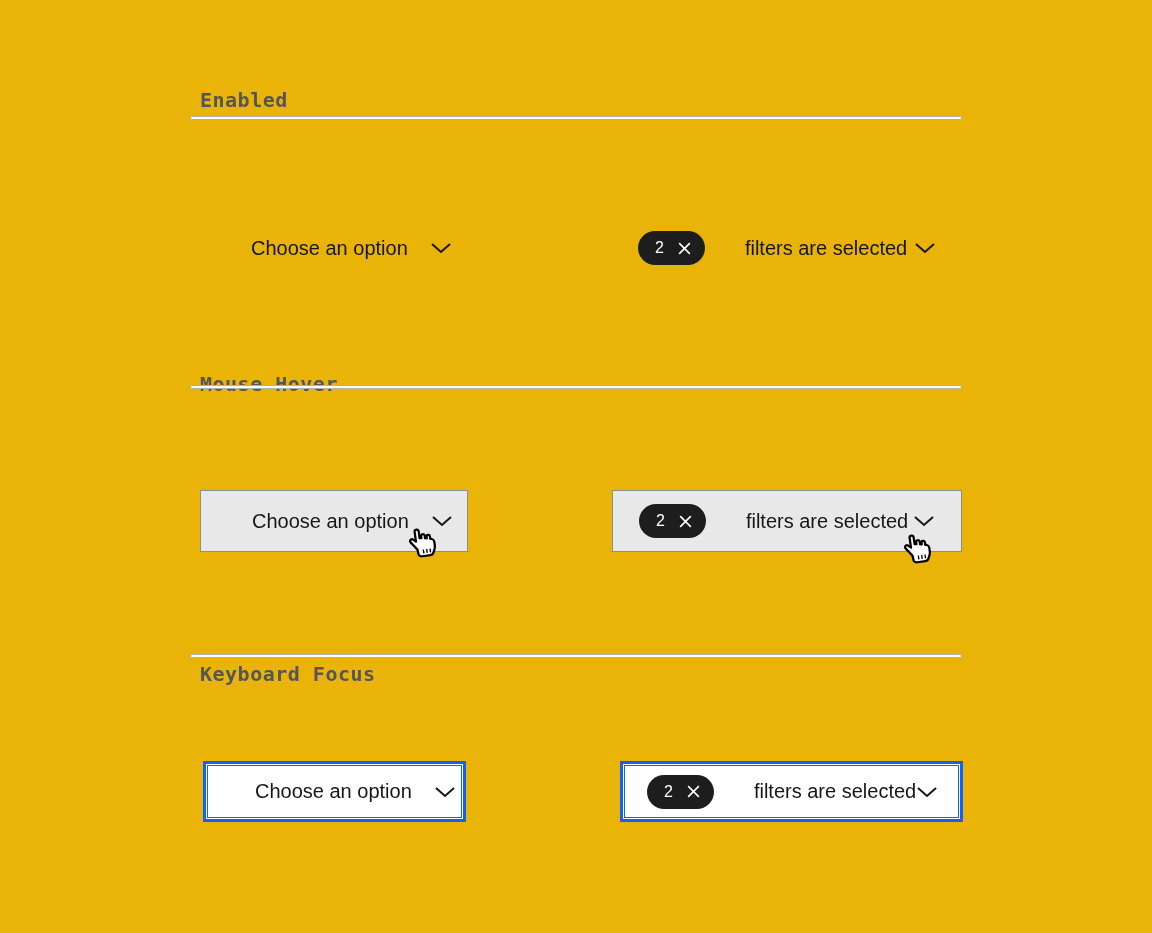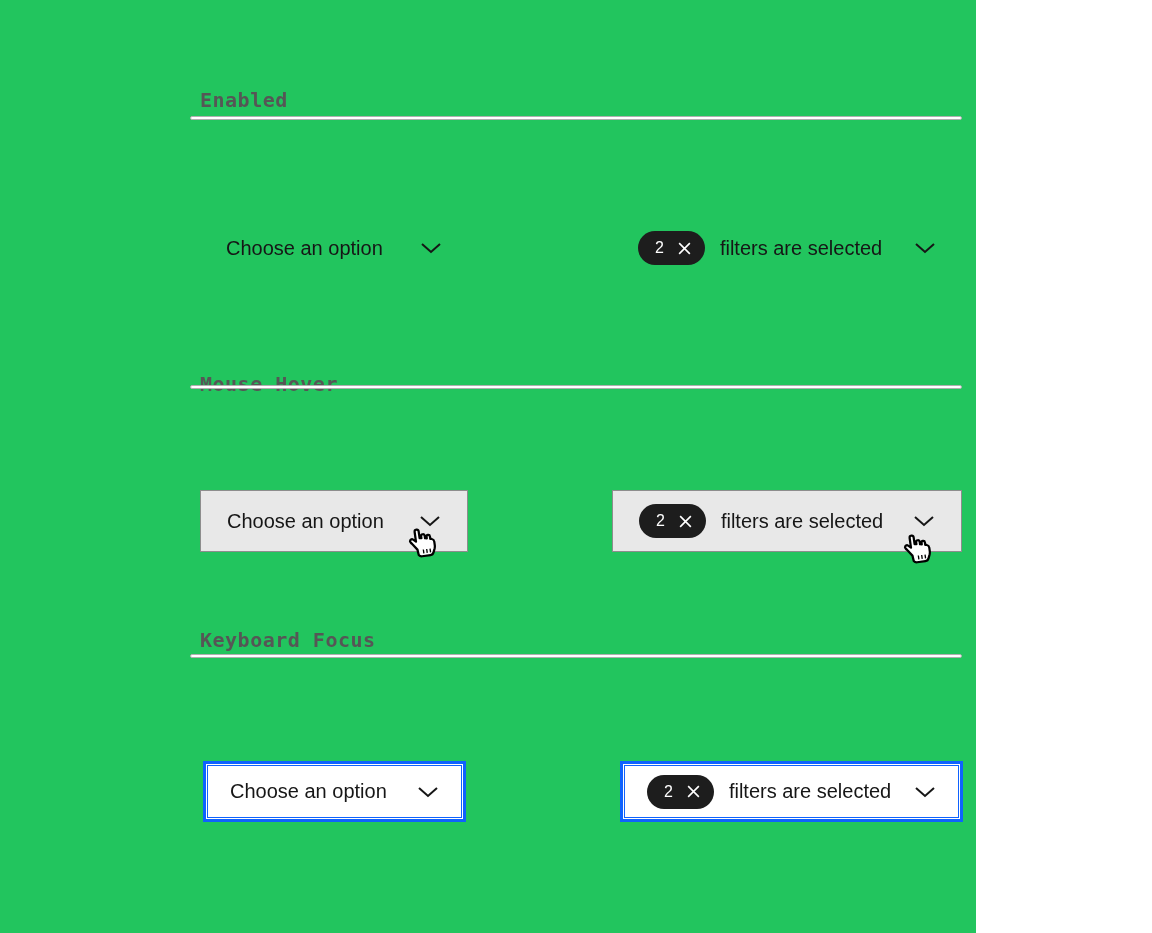--- a/index.html
+++ b/index.html
@@ -8,22 +8,22 @@
     --hover-bg:#e8e8e8;
     --hover-border:#8d8d8d;
     --focus-blue:#0f62fe;
     --tag-bg:#1d1d1d;
     --tag-fg:#ffffff;
     --divider:#b0b0b0;
   }
   html,body{margin:0;padding:0;background:#fff;}
   .canvas{
     position:relative;
-    width:976px;height:933px;
-    background:#22c55e;
+    width:1152px;height:933px;
+    background:#eab308;
     font-family:"Liberation Sans", sans-serif;
     overflow:hidden;
     text-align:right;
   }
   .sec-title{
     position:absolute;left:200px;margin:0;
     font-family:"DejaVu Sans Mono", monospace;
     font-size:20px;font-weight:700;line-height:24px;
     color:var(--heading);
     letter-spacing:0.5px;
@@ -33,21 +33,21 @@
     box-sizing:border-box;
     border:1px solid var(--divider);
     border-radius:3px;background:#fff;
   }
   .dd{
     position:absolute;display:flex;align-items:center;
     box-sizing:border-box;padding:0 26px;
     font-size:20px;color:var(--text);
     cursor:pointer;
   }
-  .dd .dd-label{white-space:nowrap;}
+  .dd .dd-label{white-space:nowrap;margin-left:25px;}
   .dd .chev{flex:none;margin-left:auto;display:block;}
   .dd.single{justify-content:space-between;}
   .dd.single .chev{margin-left:22px;}
   .dd.hover{background:var(--hover-bg);border:1px solid var(--hover-border);}
   .focus-outer{
     position:absolute;box-sizing:border-box;
     border:3px solid var(--focus-blue);
     padding:1px;background:#fff;
   }
   .focus-outer .dd{
@@ -119,21 +119,21 @@
   <svg class="cursor" style="left:404px;top:524px" width="36" height="40" viewBox="0 0 32 32">
     <path fill="#ffffff" stroke="#000000" stroke-width="2" stroke-linejoin="round" d="M11.3 20.4c-.9-1.2-2.4-3.3-3.4-4.8-.6-.8-1.1-1.6-1.6-2.1-.5-.6-.7-1.5-.2-2.2.6-.9 1.8-1 2.6-.3l2.3 2.1V4.5c0-1 .8-1.8 1.8-1.8s1.8.8 1.8 1.8v6.1l1.6.2V9.1c0-.9.7-1.6 1.6-1.6s1.6.7 1.6 1.6v2.2l1.5.3v-1.4c0-.8.7-1.5 1.5-1.5s1.5.7 1.5 1.5v2.3l1.3.3c1.1.4 1.9 1.4 1.9 2.6v3.5c0 .9-.2 1.7-.5 2.5l-1.5 3.4c-.5 1.2-1.7 2-3 2h-7.5c-1.1 0-2.2-.6-2.8-1.5z"></path>
     <path stroke="#000000" stroke-width="1.2" fill="none" d="M16.5 21 v3.5 M19.5 21 v3.5 M22.5 21 v3.5"></path>
   </svg>
 
   <svg class="cursor" style="left:899px;top:530px" width="36" height="40" viewBox="0 0 32 32">
     <path fill="#ffffff" stroke="#000000" stroke-width="2" stroke-linejoin="round" d="M11.3 20.4c-.9-1.2-2.4-3.3-3.4-4.8-.6-.8-1.1-1.6-1.6-2.1-.5-.6-.7-1.5-.2-2.2.6-.9 1.8-1 2.6-.3l2.3 2.1V4.5c0-1 .8-1.8 1.8-1.8s1.8.8 1.8 1.8v6.1l1.6.2V9.1c0-.9.7-1.6 1.6-1.6s1.6.7 1.6 1.6v2.2l1.5.3v-1.4c0-.8.7-1.5 1.5-1.5s1.5.7 1.5 1.5v2.3l1.3.3c1.1.4 1.9 1.4 1.9 2.6v3.5c0 .9-.2 1.7-.5 2.5l-1.5 3.4c-.5 1.2-1.7 2-3 2h-7.5c-1.1 0-2.2-.6-2.8-1.5z"></path>
     <path stroke="#000000" stroke-width="1.2" fill="none" d="M16.5 21 v3.5 M19.5 21 v3.5 M22.5 21 v3.5"></path>
   </svg>
 
-  <h4 class="sec-title" style="top:628px">Keyboard Focus</h4>
+  <h4 class="sec-title" style="top:662px">Keyboard Focus</h4>
   <div class="rule" style="top:654px"></div>
 
   <div class="focus-outer" style="left:203px;top:761px;width:263px;height:61px">
     <div class="dd single">
       <span class="dd-label">Choose an option</span>
       <svg class="chev" width="22" height="12" viewBox="0 0 22 12">
         <path d="M2 2 L11 10 L20 2" fill="none" stroke="#161616" stroke-width="2"></path>
       </svg>
     </div>
   </div>

